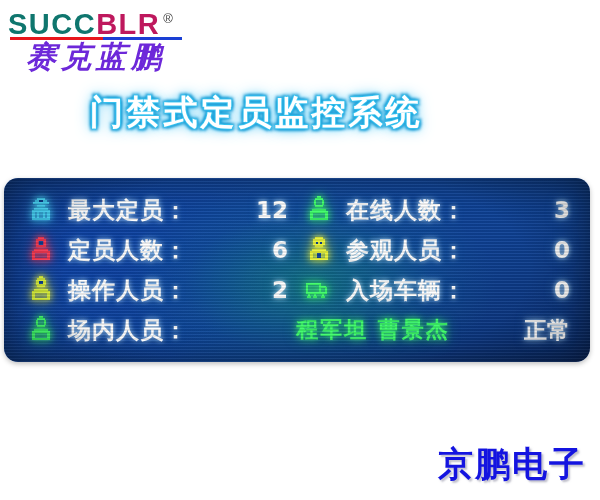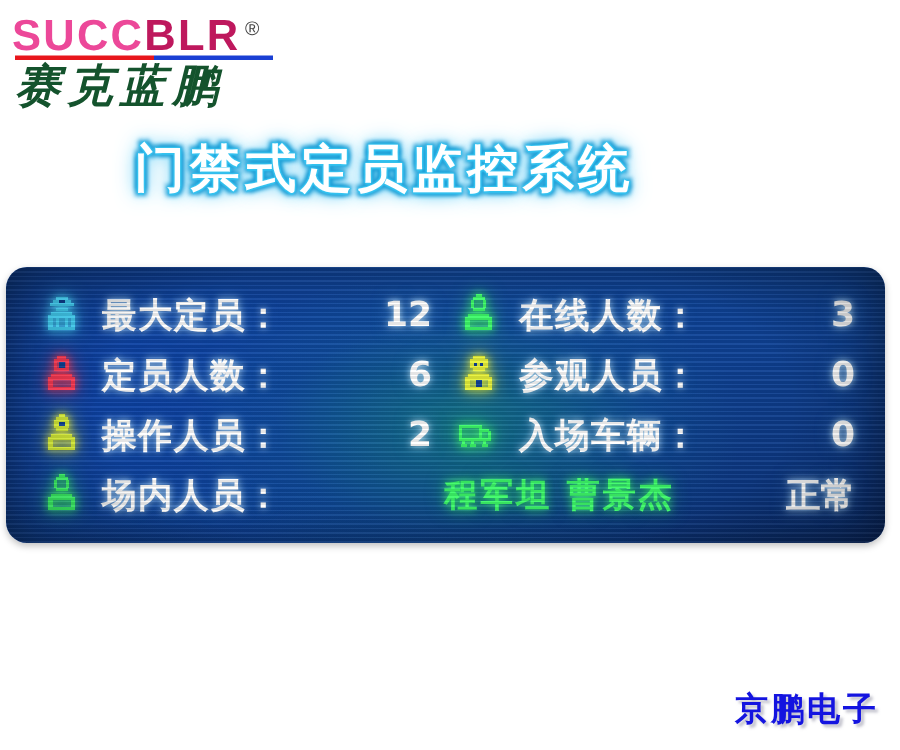--- a/index.html
+++ b/index.html
@@ -26,47 +26,47 @@
   }
   #brand-wordmark {
     font-family: "Liberation Sans", "DejaVu Sans", sans-serif;
     font-size: 29px;
     font-weight: bold;
     letter-spacing: 1.5px;
     line-height: 30px;
     white-space: nowrap;
     position: relative;
   }
-  .wm-red  { color: #ec4899; }
+  .wm-red  { color: #0f766e; }
   .wm-blue { color: #be185d; }
   #brand-reg {
     font-size: 13px;
     vertical-align: super;
     color: #444;
     font-weight: normal;
     margin-left: 3px;
     letter-spacing: 0;
   }
   #brand-underline {
     position: absolute;
     left: 2px;
     top: 33px;
     width: 172px;
     height: 3px;
     background: linear-gradient(to right,#e8161c 0 54%, #1a3fd4 54% 100%);
   }
   #brand-cn {
     position: absolute;
-    left: 2px;
+    left: 18px;
     top: 33px;
     font-family: "DejaVu Serif", "Liberation Serif", serif;
     font-size: 30px;
     font-weight: bold;
     font-style: italic;
-    color: #14532d;
+    color: #6d28d9;
     letter-spacing: 5px;
     white-space: nowrap;
   }
 
   
   #page-title {
     position: absolute;
     left: 0;
     top: 90px;
     width: 512px;
@@ -206,21 +206,21 @@
   .glow-red    { filter: drop-shadow(0 0 3px #ff3b55) drop-shadow(0 0 6px rgba(255,59,85,.6)); }
   .glow-yellow { filter: drop-shadow(0 0 3px #e8f23a) drop-shadow(0 0 6px rgba(232,242,58,.6)); }
   .glow-green  { filter: drop-shadow(0 0 3px #3dfb6a) drop-shadow(0 0 6px rgba(61,251,106,.6)); }
 
   
   #footer-brand {
     position: absolute;
     right: 14px;
     bottom: 12px;
     font-family: Liberation Sans, sans-serif;
-    font-size: 22px;
+    font-size: 35px;
     font-weight: bold;
     color: #1414e0;
     letter-spacing: 2px;
     text-shadow: 2px 2px 2px rgba(140,140,160,0.55);
     white-space: nowrap;
   }
 </style>
 </head>
 <body>
 

